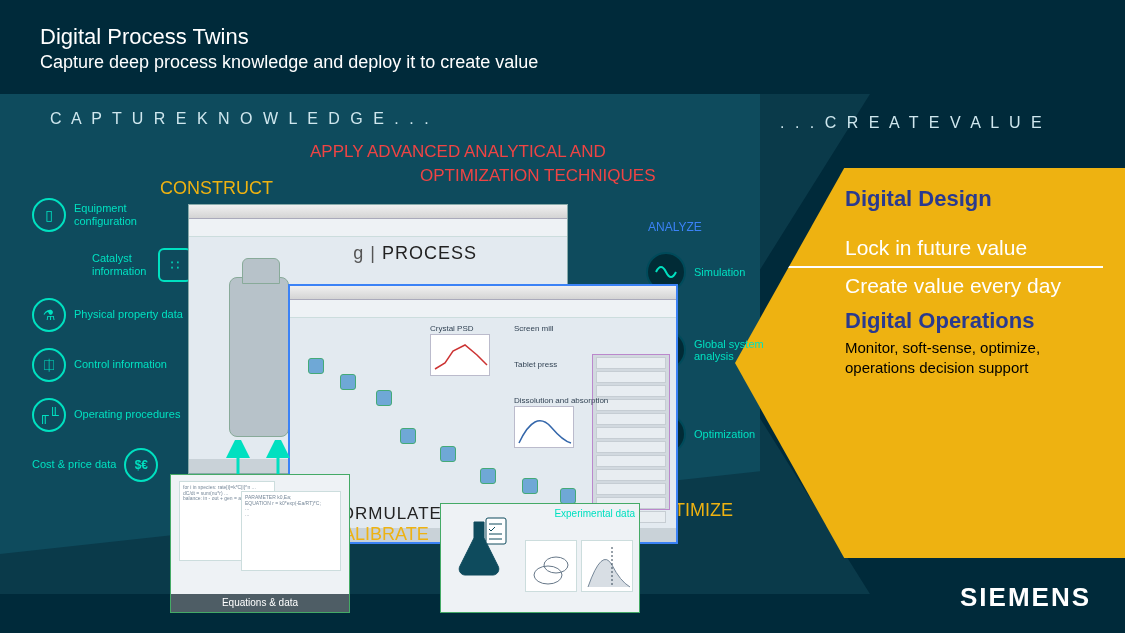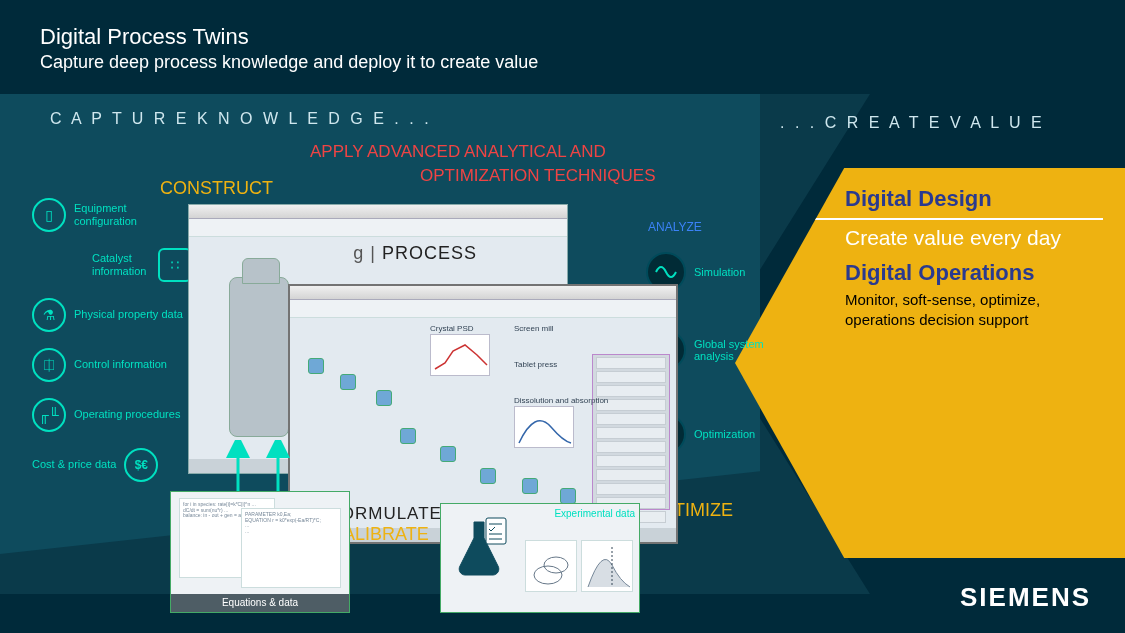--- a/index.html
+++ b/index.html
@@ -70,32 +70,32 @@
   .shot .body { position:absolute; inset:32px 0 14px 0; background:#e3eaf0;}
   .shot .foot { position:absolute; bottom:0; left:0; right:0; height:14px; background:#c9d2d8;}
   .shot .badge { position:absolute; background:rgba(255,255,255,0.0); color:#555; font-size:18px; font-weight:400; letter-spacing:1px;}
   .shot .badge b { color:#222; font-weight:400; }
 
   .shot.process { left:188px; top:204px; width:380px; height:270px;}
   .shot.process .badge { right:90px; top:38px; }
   .shot.process .vessel { position:absolute; left:40px; top:40px; width:60px; height:160px; background:#b7c2c9; border:1px solid #8a9; border-radius:8px;}
   .shot.process .vessel::before { content:''; position:absolute; left:12px; top:-20px; width:36px; height:24px; background:#b7c2c9; border:1px solid #8a9; border-radius:6px 6px 0 0;}
 
-  .shot.formulate { left:288px; top:284px; width:390px; height:260px; z-index:5; border:2px solid #737373;}
+  .shot.formulate { left:288px; top:284px; width:390px; height:260px; z-index:5; border:2px solid #3b82f6;}
   .shot.formulate .badge { left:12px; bottom:18px; font-size:17px;}
   .shot.formulate .panel { position:absolute; right:6px; top:36px; width:78px; bottom:18px; background:#d2d9df; border:1px solid #b8c;}
   .shot.formulate .panel .row { height:12px; margin:2px 3px; background:#e8edf1; border:1px solid #c6cdd3;}
   .shot.formulate .node { position:absolute; width:16px; height:16px; background:#6fa8d6; border:1px solid #4a7; border-radius:3px;}
   .shot.formulate .mini { position:absolute; width:60px; height:42px; background:#fff; border:1px solid #bbc;}
   .shot.formulate .mlabel { position:absolute; font-size:8px; color:#345;}
 
   
   .thumb { position:absolute; bottom:20px; z-index:6; border:1px solid #4a6; background:#eef2f5;}
   .thumb .cap { position:absolute; left:0; right:0; bottom:0; height:18px; background:rgba(10,30,40,.7); color:#fff; font-size:10px; text-align:center; line-height:18px;}
-  .thumb.eq { left:170px; width:180px; height:122px;}
+  .thumb.eq { left:170px; width:180px; height:139px;}
   .thumb.eq .page { position:absolute; background:#fff; border:1px solid #cdd; font-size:5px; color:#789; padding:3px; line-height:1.1;}
   .thumb.exp { left:440px; width:200px; height:110px;}
   .thumb.exp .flask-area { position:absolute; left:6px; top:6px; width:70px; height:82px; display:flex; align-items:center; justify-content:center;}
   .thumb.exp .mini { position:absolute; background:#fff; border:1px solid #cdd;}
 
   
   .an { position:absolute; left:646px; z-index:4; display:flex; align-items:center; gap:8px; color:#00e0c0; font-size:11px;}
   .an .ring { width:40px; height:40px; border:2px solid #004a5a; background:#012b36; border-radius:50%; display:flex; align-items:center; justify-content:center;}
   .an svg { width:24px; height:24px; }
 
@@ -285,19 +285,20 @@
   <div class="ring">
       <svg viewBox="0 0 24 24">
         <path d="M12 12 m-8 0 a8 8 0 1 0 16 0 a6 6 0 1 1 -12 0 a4 4 0 1 0 8 0" stroke="#00e0c0" stroke-width="1.6" fill="none"></path>
       </svg>
     </div>
   <span>Optimization</span>
 </div>
 
 <div class="yellow-block">
   <div class="dd-title">Digital Design</div>
+  <div class="lock">Lock in future value</div>
   <div class="sep"></div>
   <div class="create">Create value every day</div>
   <div class="do-title">Digital Operations</div>
   <div class="do-body">Monitor, soft-sense, optimize, operations decision support</div>
 </div>
 
 <div class="siemens">SIEMENS</div>
 
 </body></html>

